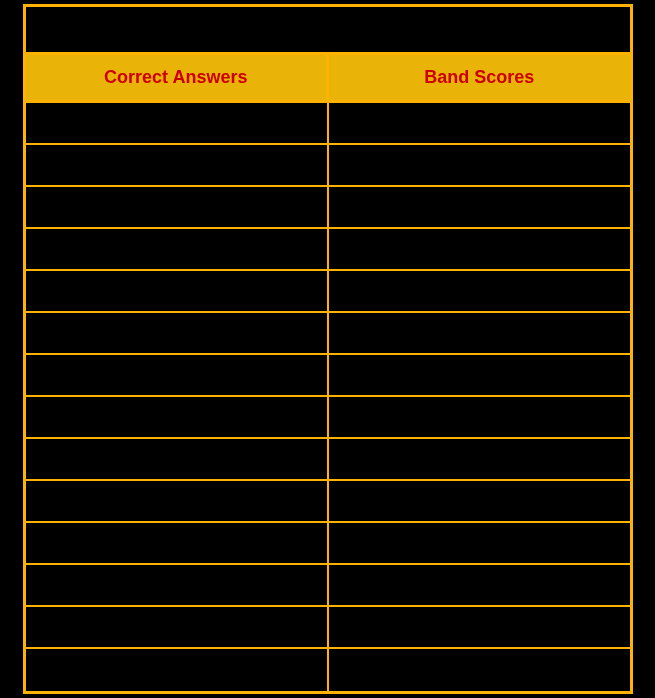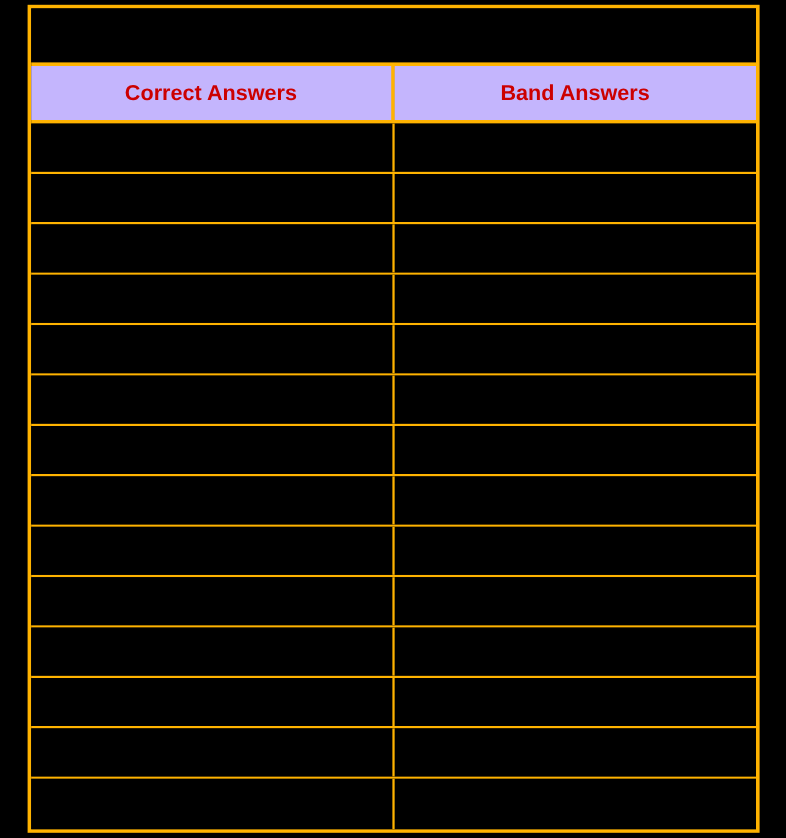--- a/index.html
+++ b/index.html
@@ -38,21 +38,21 @@
       border-bottom: 3px solid #FFB300;
     }
 
     .col-header {
       flex: 1;
       padding: 12px 10px;
       text-align: center;
       color: #CC0000;
       font-weight: bold;
       font-size: 18px;
-      background-color: #c4b5fd;
+      background-color: #eab308;
     }
 
     .col-header:first-child {
       border-right: 3px solid #FFB300;
     }
 
     .table-row {
       display: flex;
       border-bottom: 2px solid #FFB300;
       height: 42px;
@@ -80,21 +80,21 @@
 </head>
 <body>
 
 <div class="table-container">
 
   <div class="table-title-row">
   </div>
 
   <div class="table-header-row">
     <div class="col-header">Correct Answers</div>
-    <div class="col-header">Band Answers</div>
+    <div class="col-header">Band Scores</div>
   </div>
 
   <div class="table-row">
     <div class="cell"></div>
     <div class="cell"></div>
   </div>
   <div class="table-row">
     <div class="cell"></div>
     <div class="cell"></div>
   </div>

